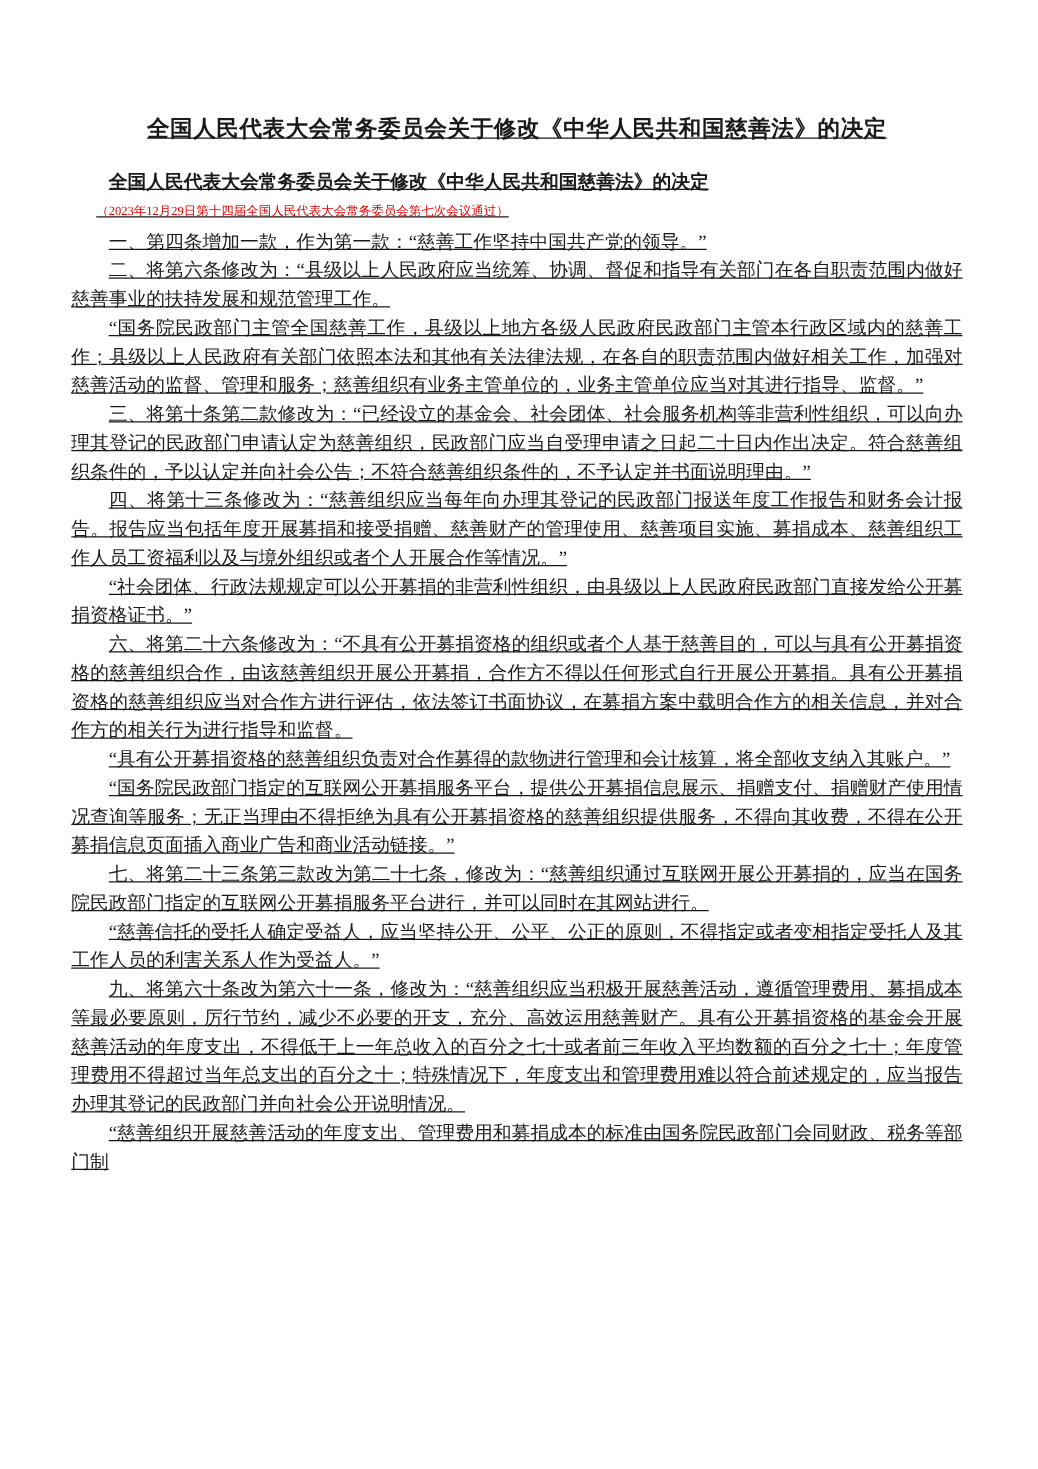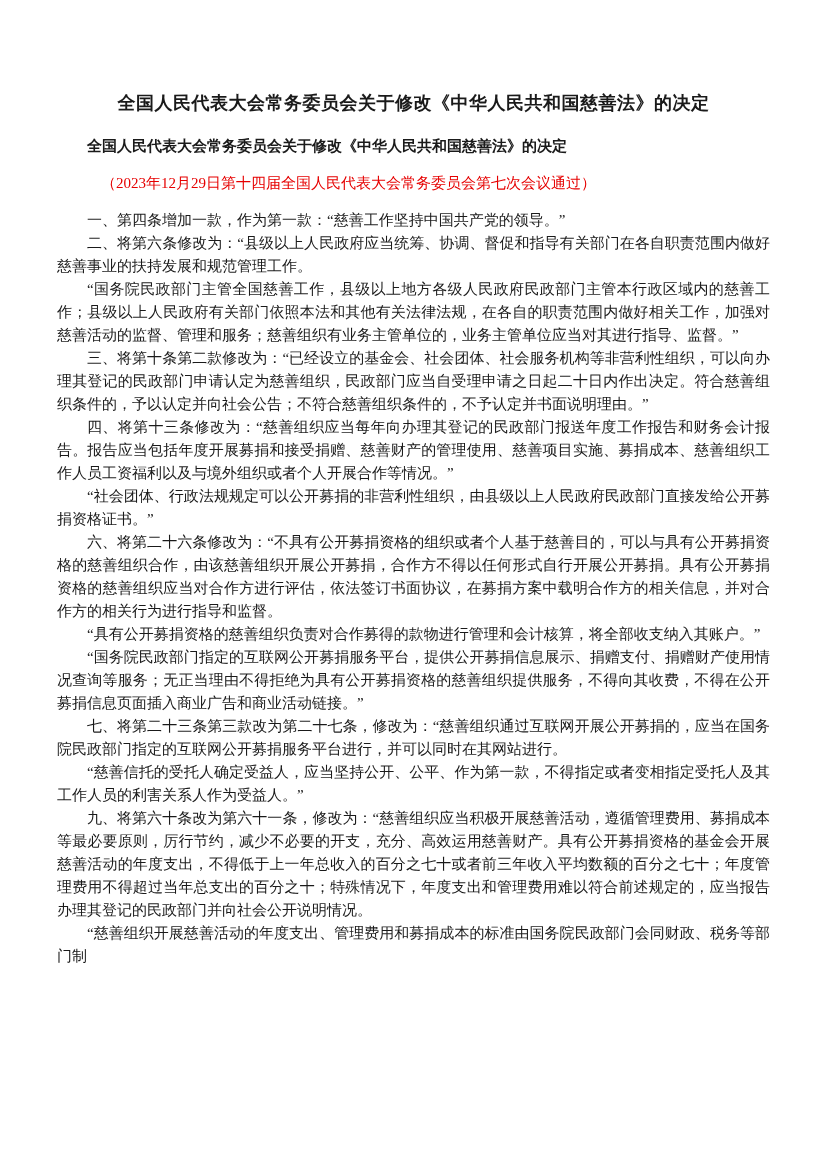--- a/index.html
+++ b/index.html
@@ -14,42 +14,43 @@
   }
   .page{
     position:relative;
     width:830px;
     height:1175px;
     margin:0 auto;
     background:var(--paper);
     color:var(--ink);
     overflow:hidden;
     box-sizing:border-box;
+    text-decoration:underline;
   }
   .content{
     padding:90px 60px 0 57px;
   }
   .doc-title{
     margin:0 0 19px 0;
     font-size:18px;
     line-height:26px;
     font-weight:700;
     text-align:center;
     letter-spacing:0.5px;
   }
   .subhead{
     margin:0;
     font-size:15px;
     line-height:23px;
     font-weight:700;
     text-indent:2em;
   }
   .passed{
-    margin:14px;
-    font-size:15px;
+    margin:0;
+    font-size:10px;
     line-height:23px;
     font-weight:400;
     color:var(--red);
     text-indent:2em;
   }
   .body-text{
     margin-top:2px;
   }
   .body-text .para{
     margin:0;
@@ -73,18 +74,18 @@
         <p class="para">一、第四条增加一款，作为第一款：“慈善工作坚持中国共产党的领导。”</p>
         <p class="para">二、将第六条修改为：“县级以上人民政府应当统筹、协调、督促和指导有关部门在各自职责范围内做好慈善事业的扶持发展和规范管理工作。</p>
         <p class="para">“国务院民政部门主管全国慈善工作，县级以上地方各级人民政府民政部门主管本行政区域内的慈善工作；县级以上人民政府有关部门依照本法和其他有关法律法规，在各自的职责范围内做好相关工作，加强对慈善活动的监督、管理和服务；慈善组织有业务主管单位的，业务主管单位应当对其进行指导、监督。”</p>
         <p class="para">三、将第十条第二款修改为：“已经设立的基金会、社会团体、社会服务机构等非营利性组织，可以向办理其登记的民政部门申请认定为慈善组织，民政部门应当自受理申请之日起二十日内作出决定。符合慈善组织条件的，予以认定并向社会公告；不符合慈善组织条件的，不予认定并书面说明理由。”</p>
         <p class="para">四、将第十三条修改为：“慈善组织应当每年向办理其登记的民政部门报送年度工作报告和财务会计报告。报告应当包括年度开展募捐和接受捐赠、慈善财产的管理使用、慈善项目实施、募捐成本、慈善组织工作人员工资福利以及与境外组织或者个人开展合作等情况。”</p>
         <p class="para">“社会团体、行政法规规定可以公开募捐的非营利性组织，由县级以上人民政府民政部门直接发给公开募捐资格证书。”</p>
         <p class="para">六、将第二十六条修改为：“不具有公开募捐资格的组织或者个人基于慈善目的，可以与具有公开募捐资格的慈善组织合作，由该慈善组织开展公开募捐，合作方不得以任何形式自行开展公开募捐。具有公开募捐资格的慈善组织应当对合作方进行评估，依法签订书面协议，在募捐方案中载明合作方的相关信息，并对合作方的相关行为进行指导和监督。</p>
         <p class="para">“具有公开募捐资格的慈善组织负责对合作募得的款物进行管理和会计核算，将全部收支纳入其账户。”</p>
         <p class="para">“国务院民政部门指定的互联网公开募捐服务平台，提供公开募捐信息展示、捐赠支付、捐赠财产使用情况查询等服务；无正当理由不得拒绝为具有公开募捐资格的慈善组织提供服务，不得向其收费，不得在公开募捐信息页面插入商业广告和商业活动链接。”</p>
         <p class="para">七、将第二十三条第三款改为第二十七条，修改为：“慈善组织通过互联网开展公开募捐的，应当在国务院民政部门指定的互联网公开募捐服务平台进行，并可以同时在其网站进行。</p>
-        <p class="para">“慈善信托的受托人确定受益人，应当坚持公开、公平、作为第一款，不得指定或者变相指定受托人及其工作人员的利害关系人作为受益人。”</p>
+        <p class="para">“慈善信托的受托人确定受益人，应当坚持公开、公平、公正的原则，不得指定或者变相指定受托人及其工作人员的利害关系人作为受益人。”</p>
         <p class="para">九、将第六十条改为第六十一条，修改为：“慈善组织应当积极开展慈善活动，遵循管理费用、募捐成本等最必要原则，厉行节约，减少不必要的开支，充分、高效运用慈善财产。具有公开募捐资格的基金会开展慈善活动的年度支出，不得低于上一年总收入的百分之七十或者前三年收入平均数额的百分之七十；年度管理费用不得超过当年总支出的百分之十；特殊情况下，年度支出和管理费用难以符合前述规定的，应当报告办理其登记的民政部门并向社会公开说明情况。</p>
         <p class="para">“慈善组织开展慈善活动的年度支出、管理费用和募捐成本的标准由国务院民政部门会同财政、税务等部门制</p>
       </div>
   </div>
 </div>
 
 </body></html>

